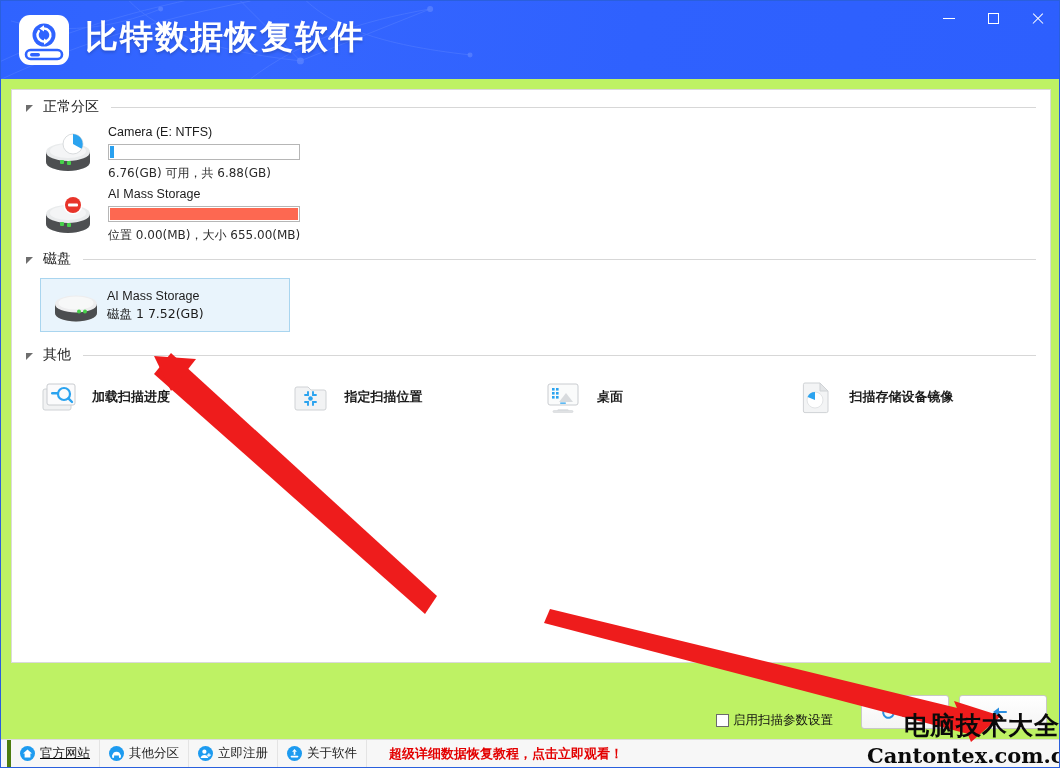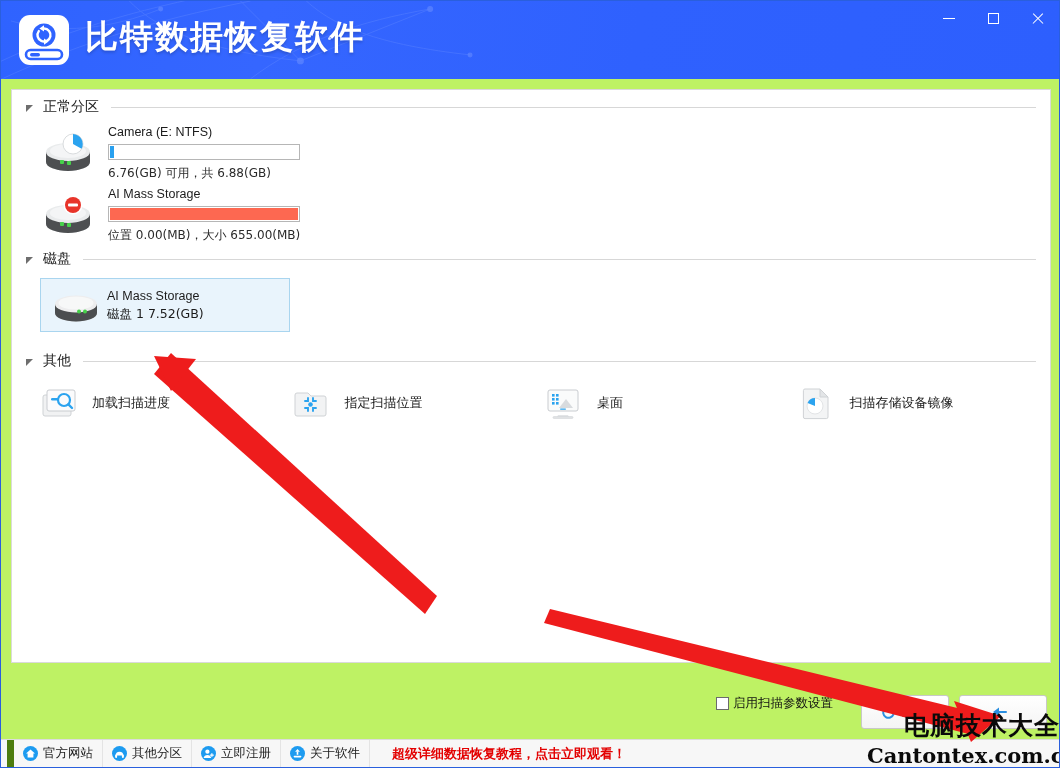--- a/index.html
+++ b/index.html
@@ -160,20 +160,21 @@
   
   .others {
     display: flex;
     padding: 14px 0 0 28px;
   }
   .other-item {
     display: flex;
     align-items: center;
     width: 254px;
     cursor: pointer;
+    font-weight: bold;
   }
   .other-item .oi-icon { width: 38px; height: 34px; flex: none; }
   .other-item .oi-label {
     margin-left: 14px;
     font-size: 13px;
     color: #1b1b1b;
     white-space: nowrap;
     font-family: "DejaVu Sans","Liberation Sans", sans-serif;
   }
 
@@ -183,21 +184,21 @@
     left: 16px; top: 671px;
     font-size: 12.5px;
     color: #e60000;
     white-space: nowrap;
     font-family: "DejaVu Sans","Liberation Sans", sans-serif;
   }
   .bottom-controls {
     position: absolute;
     right: 12px; top: 694px;
     display: flex;
-    align-items: flex-start;
+    align-items: flex-end;
   }
   .chk-wrap { display: flex; align-items: center; margin-right: 18px; cursor: pointer; }
   .chk-box {
     width: 13px; height: 13px;
     border: 1px solid #6b6b6b;
     background: #fff;
     margin-right: 4px;
   }
   .chk-label {
     font-size: 12.5px; color: #111;
@@ -232,21 +233,21 @@
     align-items: center;
   }
   .bb-item {
     display: flex;
     align-items: center;
     padding: 0 9px;
     height: 27px;
     cursor: pointer;
     border-right: 1px solid #e4e4e4;
   }
-  .bb-item:first-child { border-left: 7px solid #4d7c0f; margin-left: 6px; }
+  .bb-item:first-child { border-left: 4px solid #4d7c0f; margin-left: 6px; text-decoration: underline; }
   .bb-ico { width: 15px; height: 15px; margin-right: 5px; flex: none; }
   .bb-label {
     font-size: 12.5px; color: #1b1b1b; white-space: nowrap;
     font-family: "DejaVu Sans","Liberation Sans", sans-serif;
   }
   .bb-promo {
     margin-left: 22px;
     font-size: 13px;
     color: #e30000;
     white-space: nowrap;
@@ -395,21 +396,21 @@
         <ellipse cx="27" cy="18" rx="17.5" ry="6.6" fill="#f7f8f8"></ellipse>
         <circle cx="30" cy="26.5" r="2" fill="#46d24a"></circle>
         <circle cx="36" cy="26.5" r="2" fill="#46d24a"></circle>
       </svg>
       <div>
         <div class="disk-name">AI Mass Storage</div>
         <div class="disk-sub">磁盘 1    7.52(GB)</div>
       </div>
     </div>
 
-    <div class="group-head" style="margin-top:18px">
+    <div class="group-head" style="margin-top:12px">
       <span class="tri"></span>
       <span class="group-label">其他</span>
       <span class="group-rule"></span>
     </div>
 
     <div class="others">
 
       <div class="other-item">
         <svg class="oi-icon" viewBox="0 0 38 34">
           <rect x="3" y="9" width="28" height="21" rx="2" fill="#f1f2f3" stroke="#cfd2d5"></rect>

